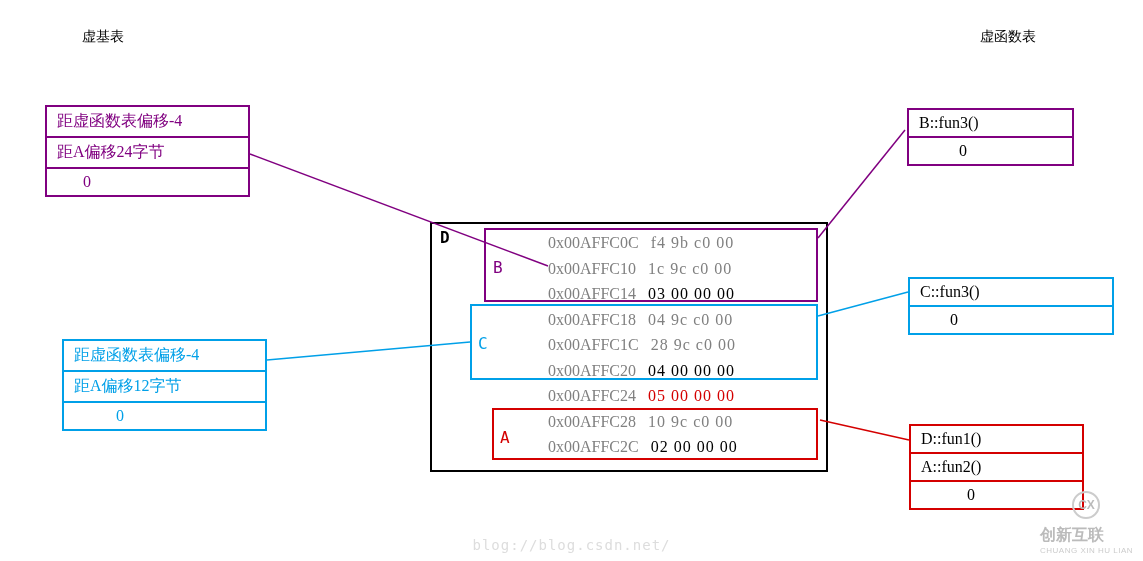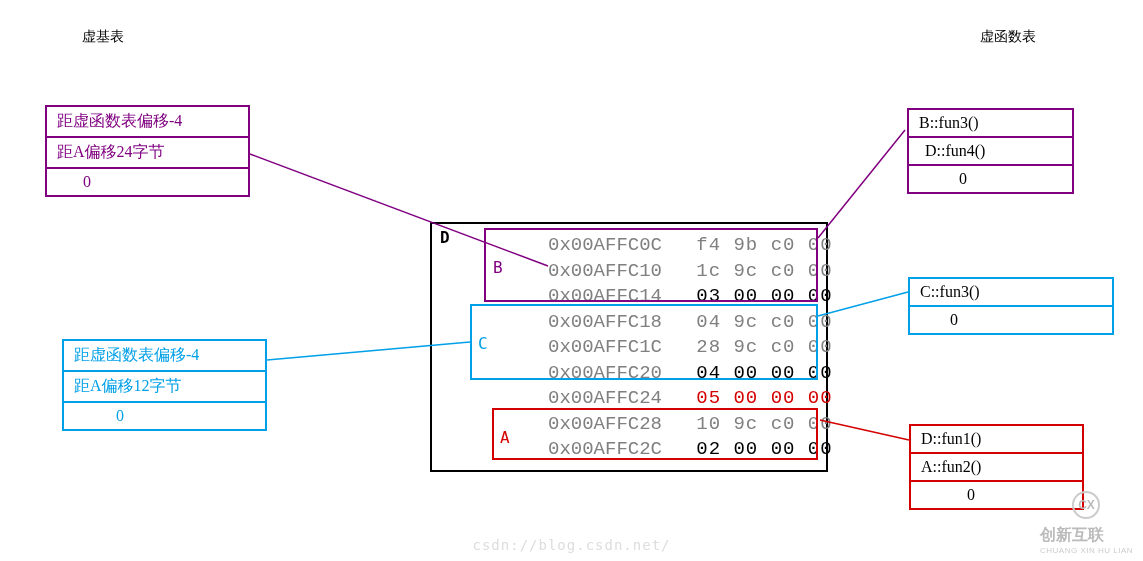--- a/index.html
+++ b/index.html
@@ -12,21 +12,21 @@
     font-size: 16px;
     position: relative;
   }
   .label { position: absolute; font-size: 14px; }
   .tbl { position: absolute; border-collapse: collapse; }
   .tbl td { border: 2px solid; padding: 4px 10px; font-size: 16px; }
   .purple td { border-color: #800080; color: #800080; }
   .blue td   { border-color: #00a0e8; color: #00a0e8; }
   .red td    { border-color: #d40000; }
   .memblock { position: absolute; border: 2px solid #000; }
-  .memrow { position: absolute; font-family: Liberation Mono, monospace; font-size: 19px; white-space: pre; color: #808080; }
+  .memrow { position: absolute; font-family: Liberation Serif, serif; font-size: 16px; white-space: pre; color: #808080; }
   .memrow .hex { letter-spacing: 1px; }
   .box { position: absolute; border-width: 2px; border-style: solid; }
   .d-lbl { position: absolute; font-family: "Consolas",monospace; font-weight: normal; }
   svg.lines { position: absolute; left:0; top:0; width:1143px; height:561px; pointer-events:none; }
   .watermark { position:absolute; right:10px; bottom:6px; color:#ccc; display:flex; align-items:center; gap:6px; font-family:sans-serif; font-size:14px;flex-direction:column; }
   .url { position:absolute; bottom:8px; left:0; width:1143px; text-align:center; color:#ddd; font-family:monospace; font-size:14px; letter-spacing:1px; }
   .cxk { border:2px solid #ccc; border-radius:50%; width:28px; height:28px; display:flex; align-items:center; justify-content:center; font-weight:bold; color:#bbb; font-size:12px;}
 </style>
 </head>
 <body>
@@ -59,23 +59,20 @@
   <tr>
         <td style="text-align:left;padding-left:52px">0</td>
       </tr>
 </tbody>
   </table>
 
 <table class="tbl purple" style="left:907px; top:108px; width:167px;">
   <tbody>
       <tr>
         <td style="color:#000">B::fun3()</td>
-      </tr>
-  <tr>
-        <td style="color:#000;padding-left:16px">D::fun4()</td>
       </tr>
   <tr>
         <td style="color:#000;text-align:left;padding-left:50px">0</td>
       </tr>
 </tbody>
   </table>
 
 <table class="tbl blue" style="left:908px; top:277px; width:206px;">
   <tbody>
       <tr>
@@ -131,20 +128,20 @@
 
   <line x1="905" y1="130" x2="818" y2="238" stroke="#800080" stroke-width="1.5"></line>
 
   <line x1="267" y1="360" x2="470" y2="342" stroke="#00a0e8" stroke-width="1.5"></line>
 
   <line x1="908" y1="292" x2="818" y2="316" stroke="#00a0e8" stroke-width="1.5"></line>
 
   <line x1="909" y1="440" x2="820" y2="420" stroke="#d40000" stroke-width="1.5"></line>
 </svg>
 
-<div class="url">csdn://blog.csdn.net/</div>
+<div class="url">blog://blog.csdn.net/</div>
 <div class="watermark">
   <div class="cxk">CX</div>
   <div>
     <div style="font-weight:bold;color:#bbb;font-size:16px">创新互联</div>
     <div style="font-size:8px;color:#ccc;letter-spacing:0.5px">CHUANG XIN HU LIAN</div>
   </div>
 </div>
 
 </body></html>

